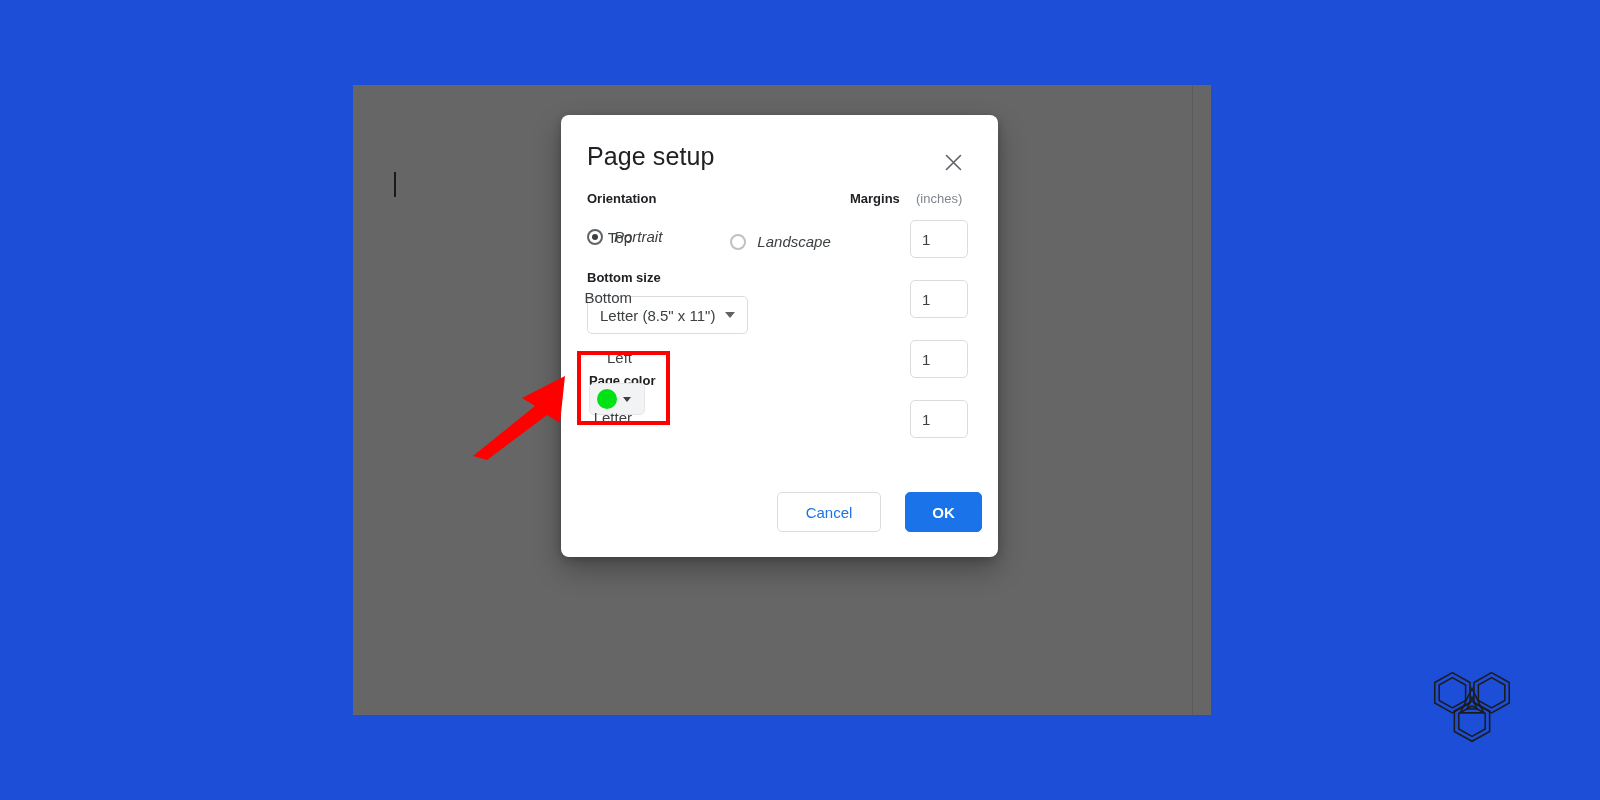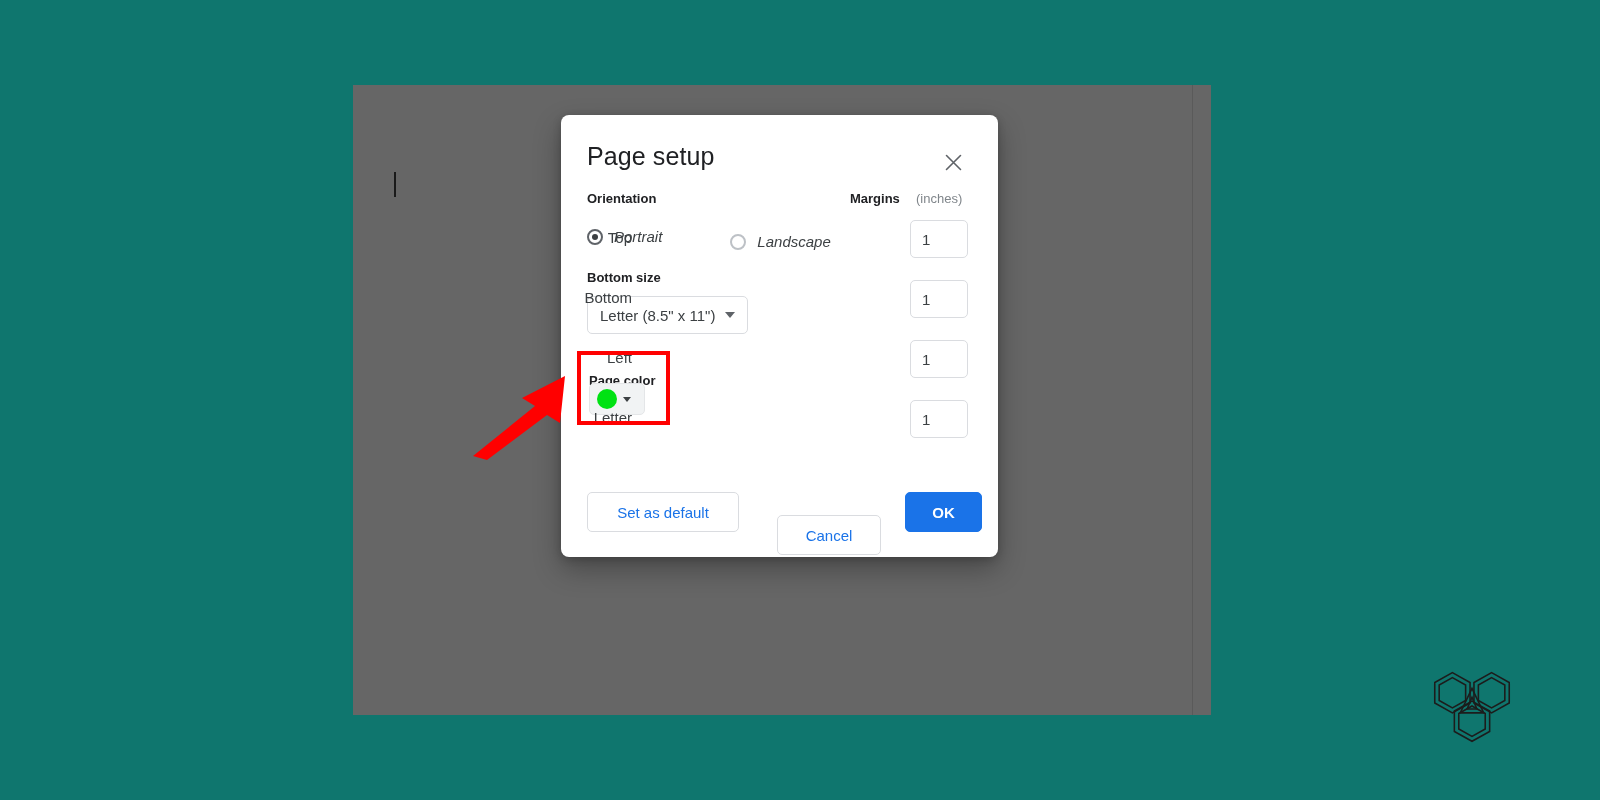--- a/index.html
+++ b/index.html
@@ -8,21 +8,21 @@
     width: 1600px;
     height: 800px;
     background: #ffffff;
     font-family: "Liberation Sans", sans-serif;
     overflow: hidden;
   }
   #stage {
     position: relative;
     width: 1600px;
     height: 800px;
-    background: #0f766e;
+    background: #1d4ed8;
   }
 
   
   .doc-backdrop {
     position: absolute;
     left: 353px;
     top: 85px;
     width: 858px;
     height: 630px;
     background: #666666;
@@ -262,21 +262,21 @@
     border: 1px solid #dadce0;
     color: #1a73e8;
   }
   .btn-primary {
     background: #1a73e8;
     border: 1px solid #1a73e8;
     color: #ffffff;
     font-weight: 600;
   }
   #btn-setdefault { left: 26px;  top: 377px; width: 152px; }
-  #btn-cancel     { left: 216px; top: 377px; width: 104px; margin-top: 23px; }
+  #btn-cancel     { left: 216px; top: 377px; width: 104px; }
   #btn-ok         { left: 332px; top: 377px; width: 77px; }
 
   
   .watermark {
     position: absolute;
     left: 1423px;
     top: 657px;
     width: 98px;
     height: 98px;
     pointer-events: none;
@@ -336,21 +336,20 @@
 
     <div class="margin-label mlabel-bottom">Bottom</div>
     <input class="margin-input" id="m-bottom" value="1" style="">
 
     <div class="margin-label mlabel-left">Left</div>
     <input class="margin-input" id="m-left" value="1" style="">
 
     <div class="margin-label mlabel-right">Letter</div>
     <input class="margin-input" id="m-right" value="1" style="">
 
-    <div class="btn btn-outline" id="btn-setdefault" style="color: rgb(26, 115, 232);">Set as default</div>
     <div class="btn btn-outline" id="btn-cancel" style="color: rgb(26, 115, 232);">Cancel</div>
     <div class="btn btn-primary" id="btn-ok" style="background: rgb(26, 115, 232); border-color: rgb(26, 115, 232); margin-left: 12px;">OK</div>
   </div>
 
   <div class="highlight-box" style="border-color: rgb(255, 0, 0);"></div>
 
   <div class="arrow-wrap">
     <svg width="130" height="90" viewBox="0 0 130 90" aria-hidden="true">
       <polygon points="8,86 70,36 57,28 100,6 95,53 82,45 22,90" fill="#ff0000"></polygon>
     </svg>

